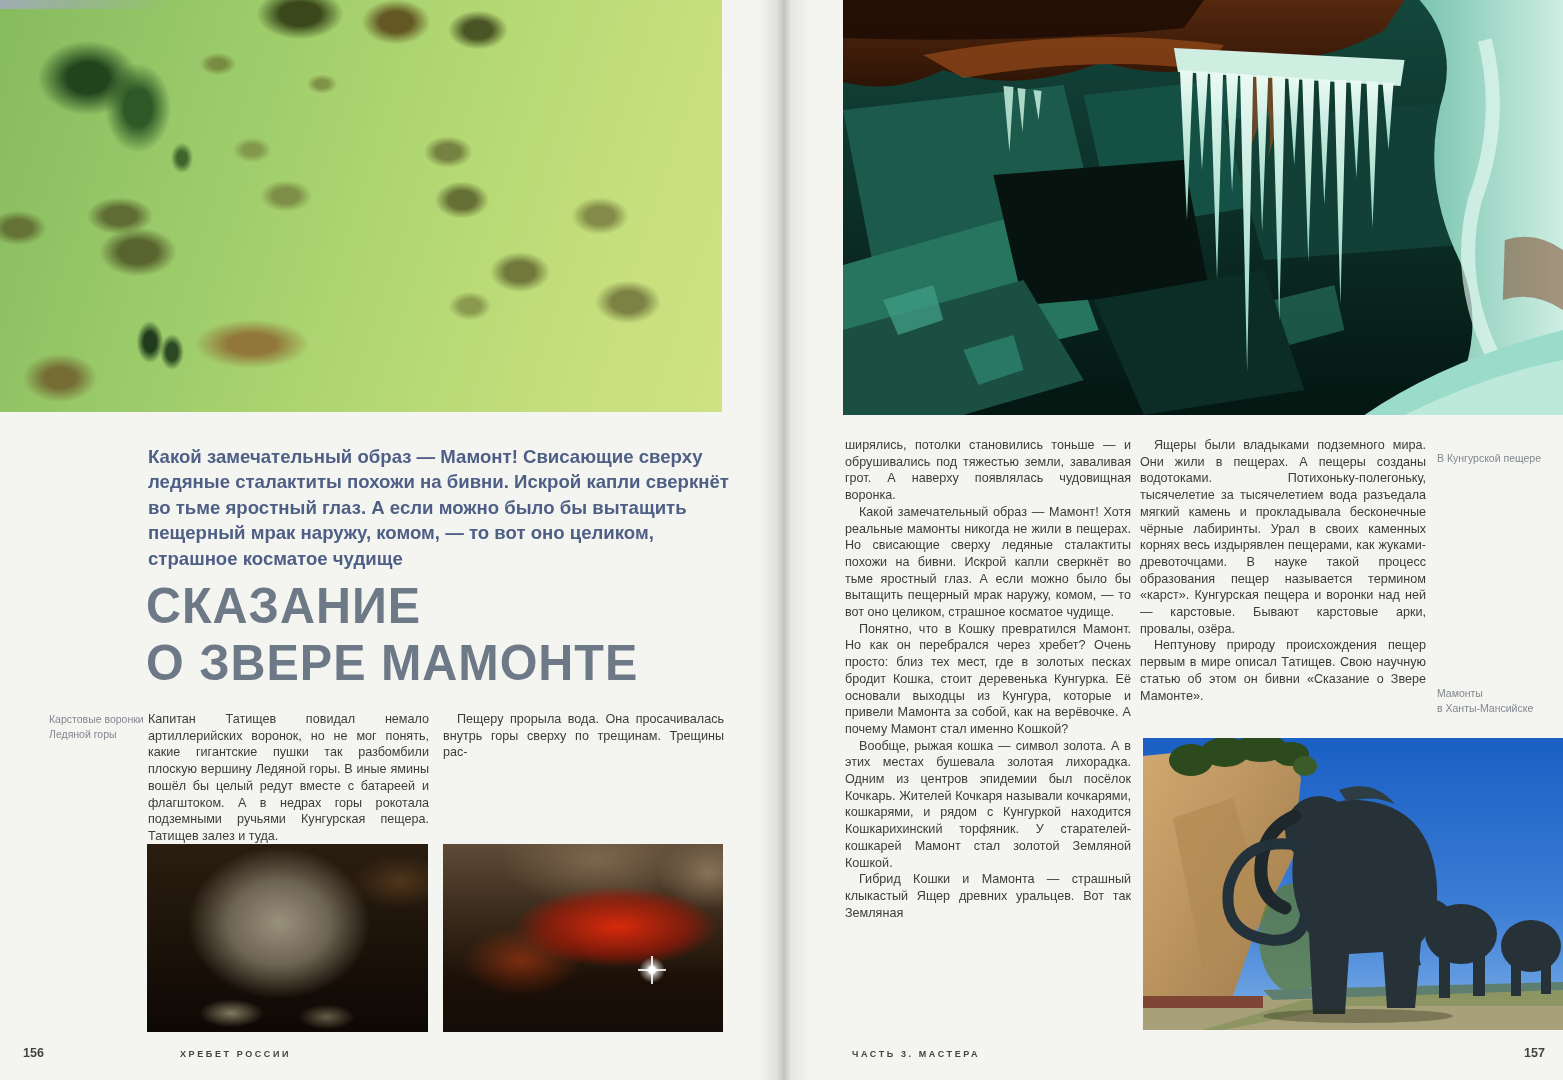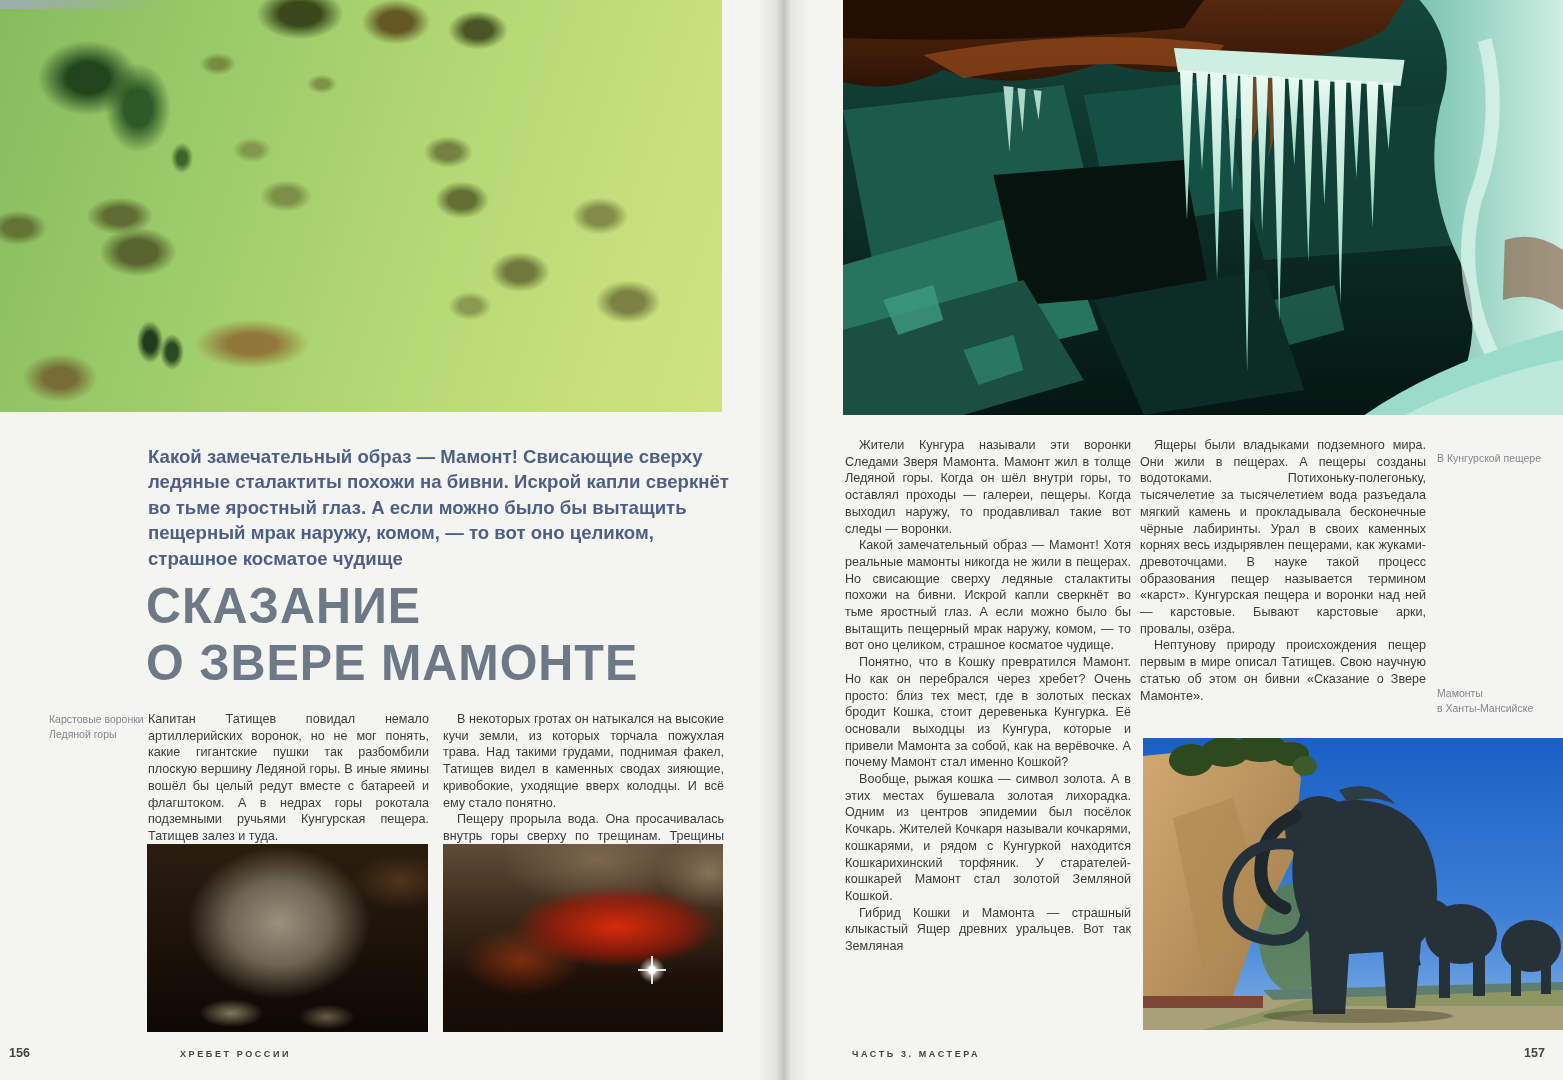--- a/index.html
+++ b/index.html
@@ -80,21 +80,21 @@
   .bodycol p.ind{text-indent:14px;}
   .colL1{left:148px;top:711px;width:281px;}
   .colL2{left:443px;top:711px;width:281px;}
   .colR1{left:845px;top:437px;width:286px;}
   .colR2{left:1140px;top:437px;width:286px;}
   .caption{position:absolute;font-size:10.5px;line-height:15px;color:var(--caption-text);}
   .capL{left:25px;top:712px;width:122px;margin-left:24px;}
   .capR1{left:1437px;top:451px;width:120px;}
   .capR2{left:1437px;top:686px;width:120px;}
   .pageno{position:absolute;top:1046px;font-size:12.5px;font-weight:bold;color:var(--footer-text);}
-  .pn-left{left:9px;}
+  .pn-left{left:23px;}
   .pn-right{left:1524px;}
   .running{position:absolute;top:1049px;font-size:9px;font-weight:bold;letter-spacing:2.6px;color:var(--footer-text);text-align:right;}
   .run-left{left:180px;}
   .run-right{left:852px;}
 
   
   .gutter{position:absolute;left:758px;top:0;width:52px;height:1080px;
     background:linear-gradient(90deg,rgba(60,60,55,0) 0%,rgba(60,60,55,.10) 35%,
       rgba(90,90,85,.32) 50%,rgba(60,60,55,.08) 64%,rgba(60,60,55,0) 100%);}
 </style>
@@ -116,21 +116,20 @@
     <div class="caption capL">
       <span>Карстовые воронки</span><br>
       <span>Ледяной горы</span>
     </div>
 
     <div class="bodycol colL1">
       <p>Капитан Татищев повидал немало артиллерийских воронок, но не мог понять, какие гигантские пушки так разбомбили плоскую вершину Ледяной горы. В иные ямины вошёл бы целый редут вместе с батареей и флагштоком. А в недрах горы рокотала подземными ручьями Кунгурская пещера. Татищев залез и туда.</p>
     </div>
 
     <div class="bodycol colL2">
-      <p class="ind">В некоторых гротах он натыкался на высокие кучи земли, из которых торчала пожухлая трава. Над такими грудами, поднимая факел, Татищев видел в каменных сводах зияющие, кривобокие, уходящие вверх колодцы. И всё ему стало понятно.</p>
       <p class="ind">Пещеру прорыла вода. Она просачивалась внутрь горы сверху по трещинам. Трещины рас-</p>
     </div>
 
     <div class="photo cave1"></div>
     <div class="photo cave2">
       <div class="flash"></div>
     </div>
 
     <div class="pageno pn-left">156</div>
     <div class="running run-left">ХРЕБЕТ РОССИИ</div>
@@ -199,21 +198,21 @@
         </g>
         <path d="M575,0 H718 V415 H600 Q650,330 610,250 Q575,170 600,90 Q610,40 575,0 Z" fill="url(#rice)"></path>
         <path d="M640,40 Q660,120 630,200 Q610,280 650,360" stroke="#e8faf2" stroke-width="14" fill="none" opacity=".65"></path>
         <path d="M660,240 q30,-10 58,10 l0,60 q-30,-20 -60,-10 Z" fill="#7a3a1a" opacity=".5"></path>
         <path d="M520,415 Q600,360 718,330 V415 Z" fill="#9adcc9"></path>
         <path d="M560,415 Q640,375 718,360 V415 Z" fill="#c4ecdf" opacity=".8"></path>
       </svg>
     </div>
 
     <div class="bodycol colR1">
-      <p class="ind">Жители Кунгура называли эти воронки Следами Зверя Мамонта. Мамонт жил в толще Ледяной горы. Когда он шёл внутри горы, то оставлял проходы — галереи, пещеры. Когда выходил наружу, то продавливал такие вот следы — воронки.</p>
+      <p>ширялись, потолки становились тоньше — и обрушивались под тяжестью земли, заваливая грот. А наверху появлялась чудовищная воронка.</p>
       <p class="ind">Какой замечательный образ — Мамонт! Хотя реальные мамонты никогда не жили в пещерах. Но свисающие сверху ледяные сталактиты похожи на бивни. Искрой капли сверкнёт во тьме яростный глаз. А если можно было бы вытащить пещерный мрак наружу, комом, — то вот оно целиком, страшное косматое чудище.</p>
       <p class="ind">Понятно, что в Кошку превратился Мамонт. Но как он перебрался через хребет? Очень просто: близ тех мест, где в золотых песках бродит Кошка, стоит деревенька Кунгурка. Её основали выходцы из Кунгура, которые и привели Мамонта за собой, как на верёвочке. А почему Мамонт стал именно Кошкой?</p>
       <p class="ind">Вообще, рыжая кошка — символ золота. А в этих местах бушевала золотая лихорадка. Одним из центров эпидемии был посёлок Кочкарь. Жителей Кочкаря называли кочкарями, кошкарями, и рядом с Кунгуркой находится Кошкарихинский торфяник. У старателей-кошкарей Мамонт стал золотой Земляной Кошкой.</p>
       <p class="ind">Гибрид Кошки и Мамонта — страшный клыкастый Ящер древних уральцев. Вот так Земляная</p>
     </div>
 
     <div class="bodycol colR2">
       <p class="ind">Ящеры были владыками подземного мира. Они жили в пещерах. А пещеры созданы водотоками. Потихоньку-полегоньку, тысячелетие за тысячелетием вода разъедала мягкий камень и прокладывала бесконечные чёрные лабиринты. Урал в своих каменных корнях весь издырявлен пещерами, как жуками-древоточцами. В науке такой процесс образования пещер называется термином «карст». Кунгурская пещера и воронки над ней — карстовые. Бывают карстовые арки, провалы, озёра.</p>
       <p class="ind">Нептунову природу происхождения пещер первым в мире описал Татищев. Свою научную статью об этом он бивни «Сказание о Звере Мамонте».</p>
     </div>

